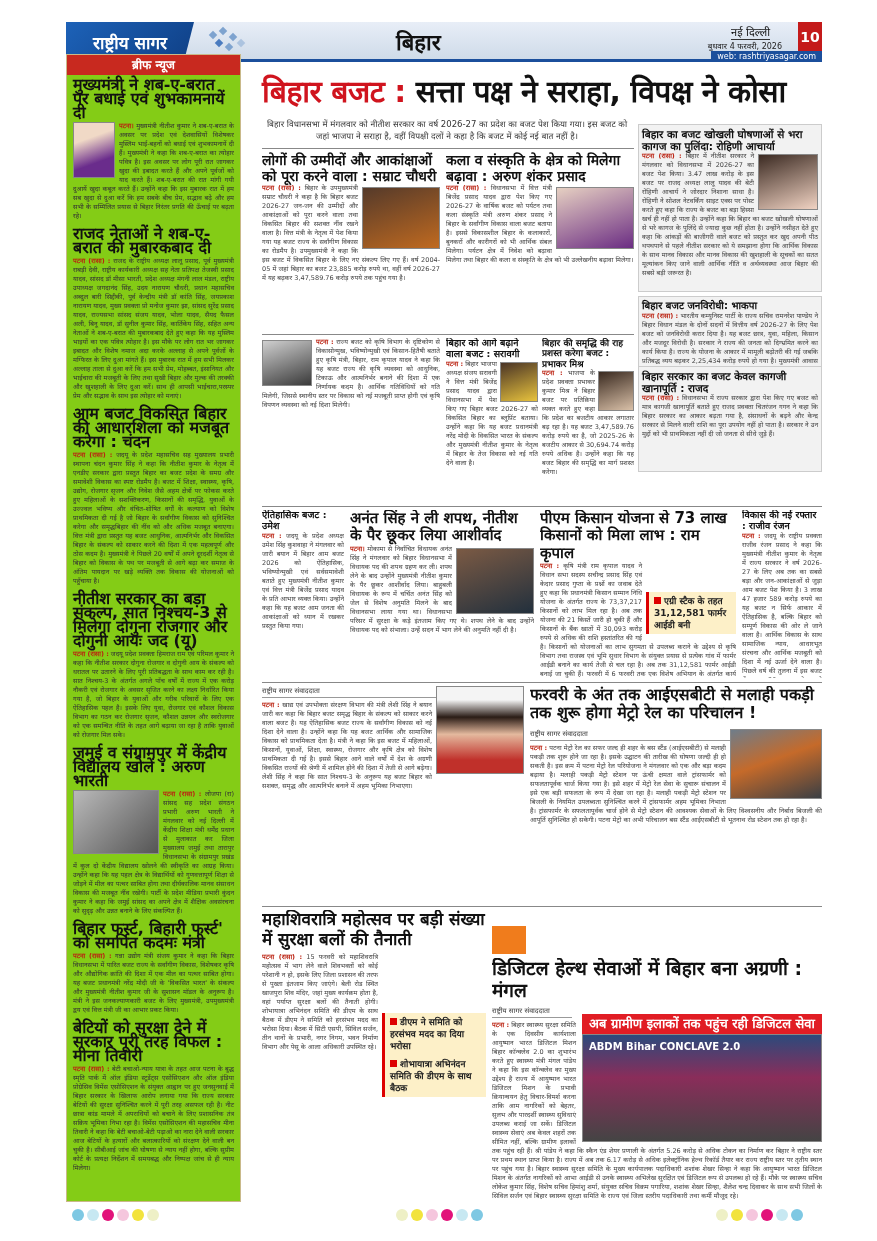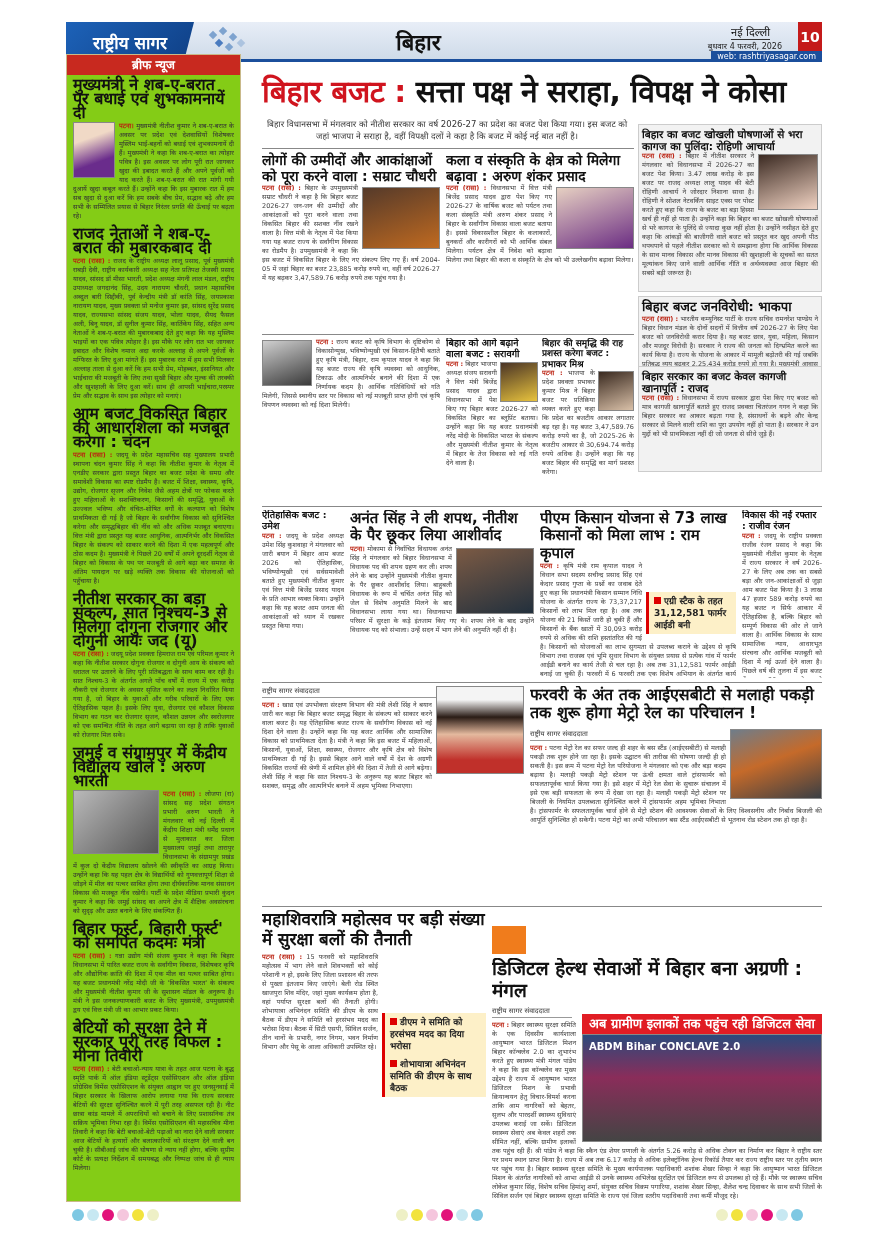--- a/index.html
+++ b/index.html
@@ -125,21 +125,21 @@
     <p><b>पटना (रासा) :</b> <span>विधानसभा में वित्त मंत्री बिजेंद्र प्रसाद यादव द्वारा पेश किए गए 2026-27 के वार्षिक बजट को पर्यटन तथा कला संस्कृति मंत्री अरुण शंकर प्रसाद ने बिहार के सर्वांगीण विकास वाला बजट बताया है। इससे विकासशील बिहार के कलाकारों, बुनकरों और कारीगरों को भी आर्थिक संबल मिलेगा। पर्यटन क्षेत्र में निवेश को बढ़ावा मिलेगा तथा बिहार की कला व संस्कृति के क्षेत्र को भी उल्लेखनीय बढ़ावा मिलेगा।</span></p>
   </div>
 
   <div class="art box" style="left:572px;top:102px;width:184px;height:168px;padding:3px">
     <h2 style="font-size:10.5px">बिहार का बजट खोखली घोषणाओं से भरा कागज का पुलिंदा: रोहिणी आचार्या</h2>
     <div class="photo" style="float:right;width:60px;height:56px;margin:2px 0 2px 4px;background:linear-gradient(160deg,#3b2a22,#f1d3c3)"></div>
     <p><b>पटना (रासा) :</b> <span>बिहार में नीतीश सरकार ने मंगलवार को विधानसभा में 2026-27 का बजट पेश किया। 3.47 लाख करोड़ के इस बजट पर राजद अध्यक्ष लालू यादव की बेटी रोहिणी आचार्य ने जोरदार निशाना साधा है। रोहिणी ने सोशल नेटवर्किंग साइट एक्स पर पोस्ट करते हुए कहा कि राज्य के बजट का बड़ा हिस्सा खर्च ही नहीं हो पाता है। उन्होंने कहा कि बिहार का बजट खोखली घोषणाओं से भरे कागज के पुलिंदे से ज्यादा कुछ नहीं होता है। उन्होंने नसीहत देते हुए कहा कि आंकड़ों की बाजीगरी वाले बजट को प्रस्तुत कर खुद अपनी पीठ थपथपाने से पहले नीतीश सरकार को ये समझाना होगा कि आर्थिक विकास के साथ मानव विकास और मानव विकास की खुशहाली के सूचकों का सतत मूल्यांकन किए जाने वाली आर्थिक नीति व अर्थव्यवस्था आज बिहार की सबसे बड़ी जरूरत है।</span></p>
   </div>
 
   <div class="art box" style="left:572px;top:274px;width:184px;height:80px;padding:3px">
-    <h2 style="font-size:13px">बिहार बजट जनविरोधी: भाकपा</h2>
+    <h2 style="font-size:10px">बिहार बजट जनविरोधी: भाकपा</h2>
     <p><b>पटना (रासा) :</b> <span>भारतीय कम्युनिस्ट पार्टी के राज्य सचिव रामनरेश पाण्डेय ने बिहार विधान मंडल के दोनों सदनों में वित्तीय वर्ष 2026-27 के लिए पेश बजट को जनविरोधी करार दिया है। यह बजट छात्र, युवा, महिला, किसान और मजदूर विरोधी है। सरकार ने राज्य की जनता को दिग्भ्रमित करने का कार्य किया है। राज्य के योजना के आकार में मामूली बढ़ोतरी की गई जबकि प्रतिबद्ध व्यय बढ़कर 2,25,434 करोड़ रुपये हो गया है। मुख्यमंत्री आवास योजना को लेकर कोई विशेष उपबंध नहीं किया गया है।</span></p>
   </div>
 
   <div class="art box" style="left:572px;top:344px;width:184px;height:106px;padding:3px">
     <h2 style="font-size:10.5px">बिहार सरकार का बजट केवल कागजी खानापूर्ति : राजद</h2>
     <p><b>पटना (रासा) :</b> <span>विधानसभा में राज्य सरकार द्वारा पेश किए गए बजट को मात्र कागजी खानापूर्ति बताते हुए राजद प्रवक्ता चितरंजन गगन ने कहा कि बिहार सरकार का आकार बढ़ता गया है, संसाधनों के बढ़ने और केन्द्र सरकार से मिलने वाली राशि का पूरा उपयोग नहीं हो पाता है। सरकार ने उन मुद्दों को भी प्राथमिकता नहीं दी जो जनता से सीधे जुड़े हैं।</span></p>
   </div>
 
   <div class="rule" style="left:196px;top:312px;width:372px"></div>
 

